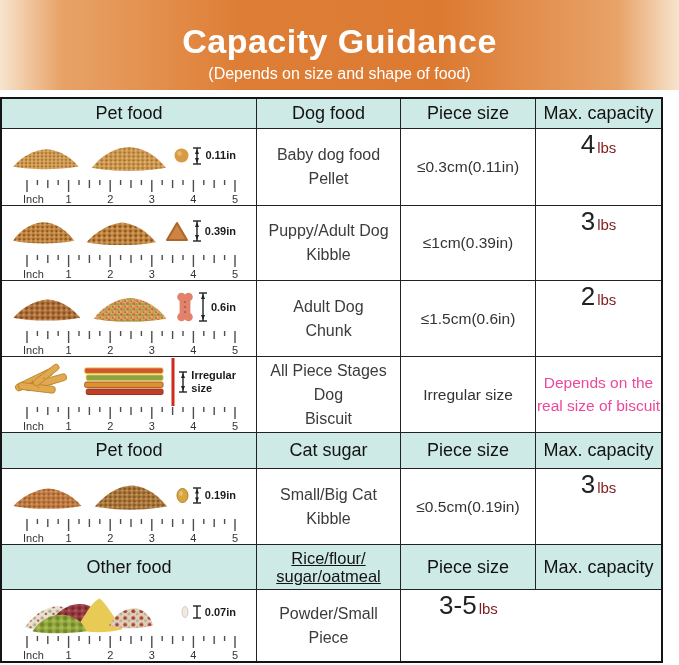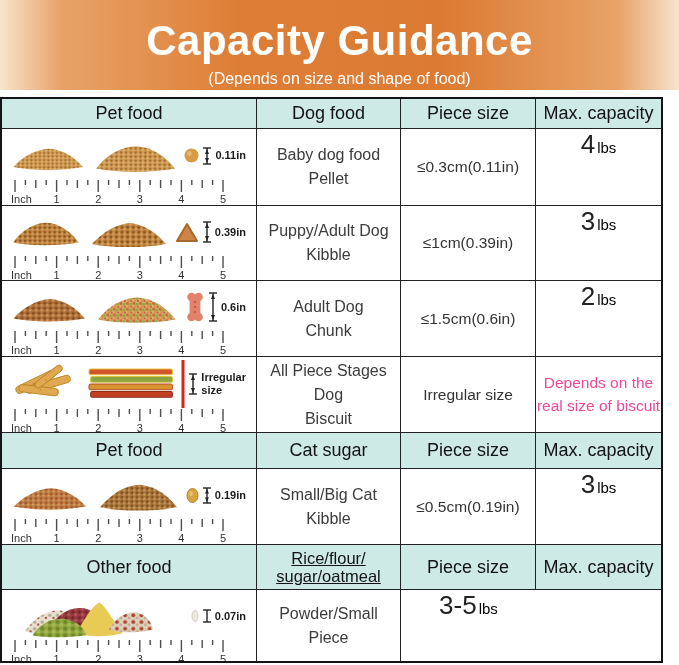--- a/index.html
+++ b/index.html
@@ -8,21 +8,21 @@
     font-family:"Liberation Sans",sans-serif;
     -webkit-font-smoothing:antialiased;position:relative;overflow:hidden;
   }
   
   .banner{
     height:90px;width:679px;
     background:linear-gradient(90deg,#f7e4cd 0%,#e8a368 9%,#de7e36 35%,#dc7a32 65%,#e8a368 91%,#f7e4cd 100%);
     display:flex;flex-direction:column;align-items:center;justify-content:center;
     color:#ffffff;text-align:center;
   }
-  .banner .title{font-size:42px;font-weight:bold;letter-spacing:.5px;line-height:1.1;margin-top:16px;}
+  .banner .title{font-size:34px;font-weight:bold;letter-spacing:.5px;line-height:1.1;margin-top:16px;}
   .banner .subtitle{font-size:16px;font-weight:normal;margin-top:5px;}
   
   .tbl{
     position:absolute;left:0;top:97px;width:663px;height:566px;
     border:2px solid #151515;box-sizing:border-box;
     display:grid;
     grid-template-columns:255px 144px 135px auto;
     grid-template-rows:30px 77px 75px 76px 76px 36px 76px 45px auto;
     background:#fff;
   }
@@ -34,29 +34,29 @@
   .nr{border-right:none}.nb{border-bottom:none}
   .hd{background:#cdeae6;font-size:18px;color:#131313;font-weight:500;line-height:1.12;}
   .hd .hline{display:block;text-decoration:underline;}
   .hd.small{font-size:16.5px;}
   .name{font-size:16px;color:#3c3c3c;line-height:1.5;text-align:center;}
   .name span{display:block;}
   .piece-txt{font-size:15.5px;color:#333;text-align:center;line-height:1.4;}
   .piece-txt span{display:block;}
   .cap{flex-direction:row;align-items:baseline;}
   .cap .num{font-size:26px;color:#222;}
-  .cap .unit{font-size:15px;color:#000000;margin-left:2px;}
+  .cap .unit{font-size:15px;color:#7f1d1d;margin-left:2px;}
   .cap-txt{font-size:15.5px;color:#ec4899;line-height:1.45;text-align:center;}
   .cap-txt span{display:block;}
   
-  .vizcell{justify-content:space-between;align-items:stretch;padding:3px 9px 0 5px;}
+  .vizcell{justify-content:flex-end;align-items:stretch;padding:3px 19px 0 5px;}
   .viz{flex:1;display:flex;align-items:center;gap:4px;padding-left:2px;}
   .measure{display:flex;align-items:center;gap:3px;margin-left:auto;margin-right:1px;}
   .mlabel{font-size:11px;font-weight:bold;color:#1b1b1b;white-space:nowrap;line-height:1.15;text-align:left;}
-  .rl{height:26px;margin-left:2px;}
+  .rl{height:26px;margin-left:14px;}
 </style>
 </head>
 <body>
 
 <svg width="0" height="0" style="position:absolute">
   <defs>
     <pattern id="pt-pellet" width="6.5" height="5.5" patternUnits="userSpaceOnUse">
       <rect width="6.5" height="5.5" fill="#cf9b53"></rect>
         <circle cx="1.8" cy="1.8" r="1.5" fill="#9c6524"></circle>
         <circle cx="4.8" cy="4" r="1.2" fill="#e6bd80"></circle>

